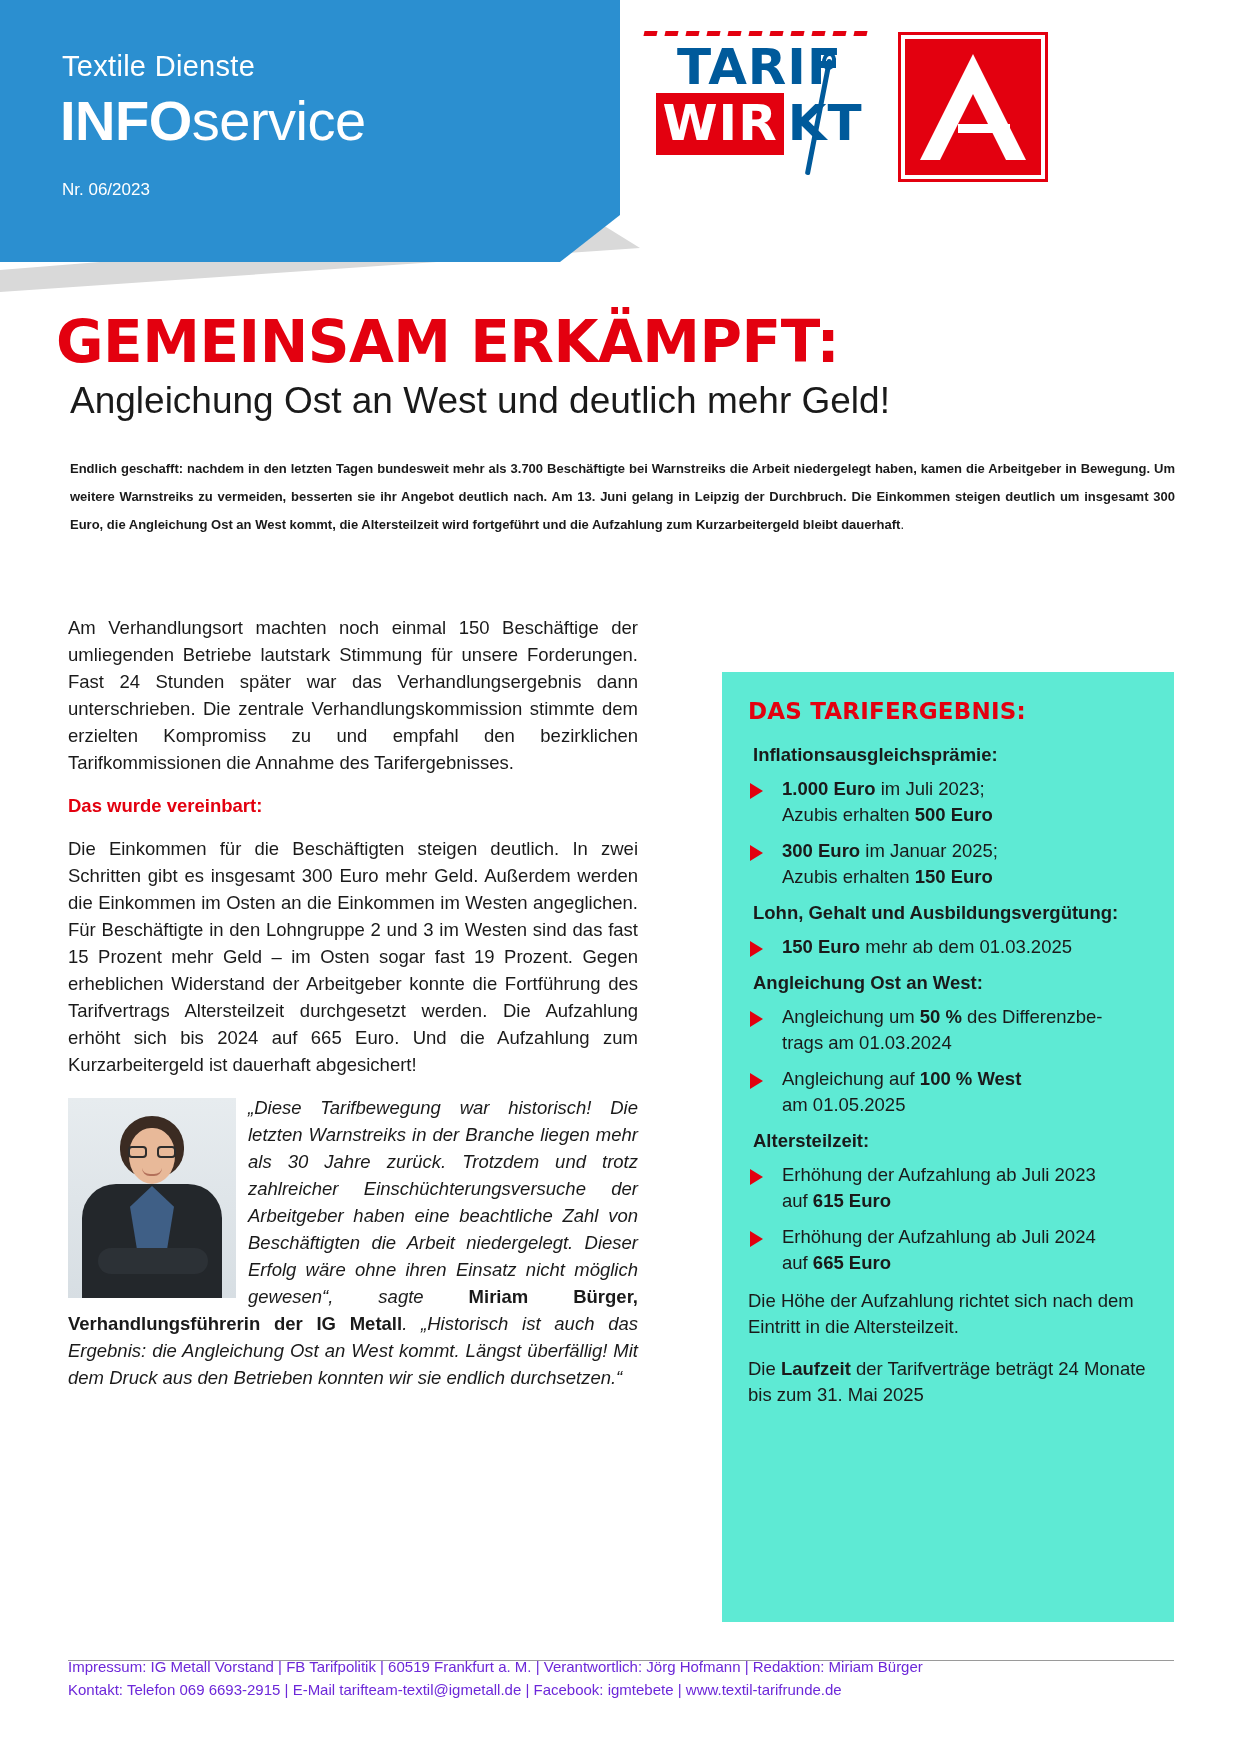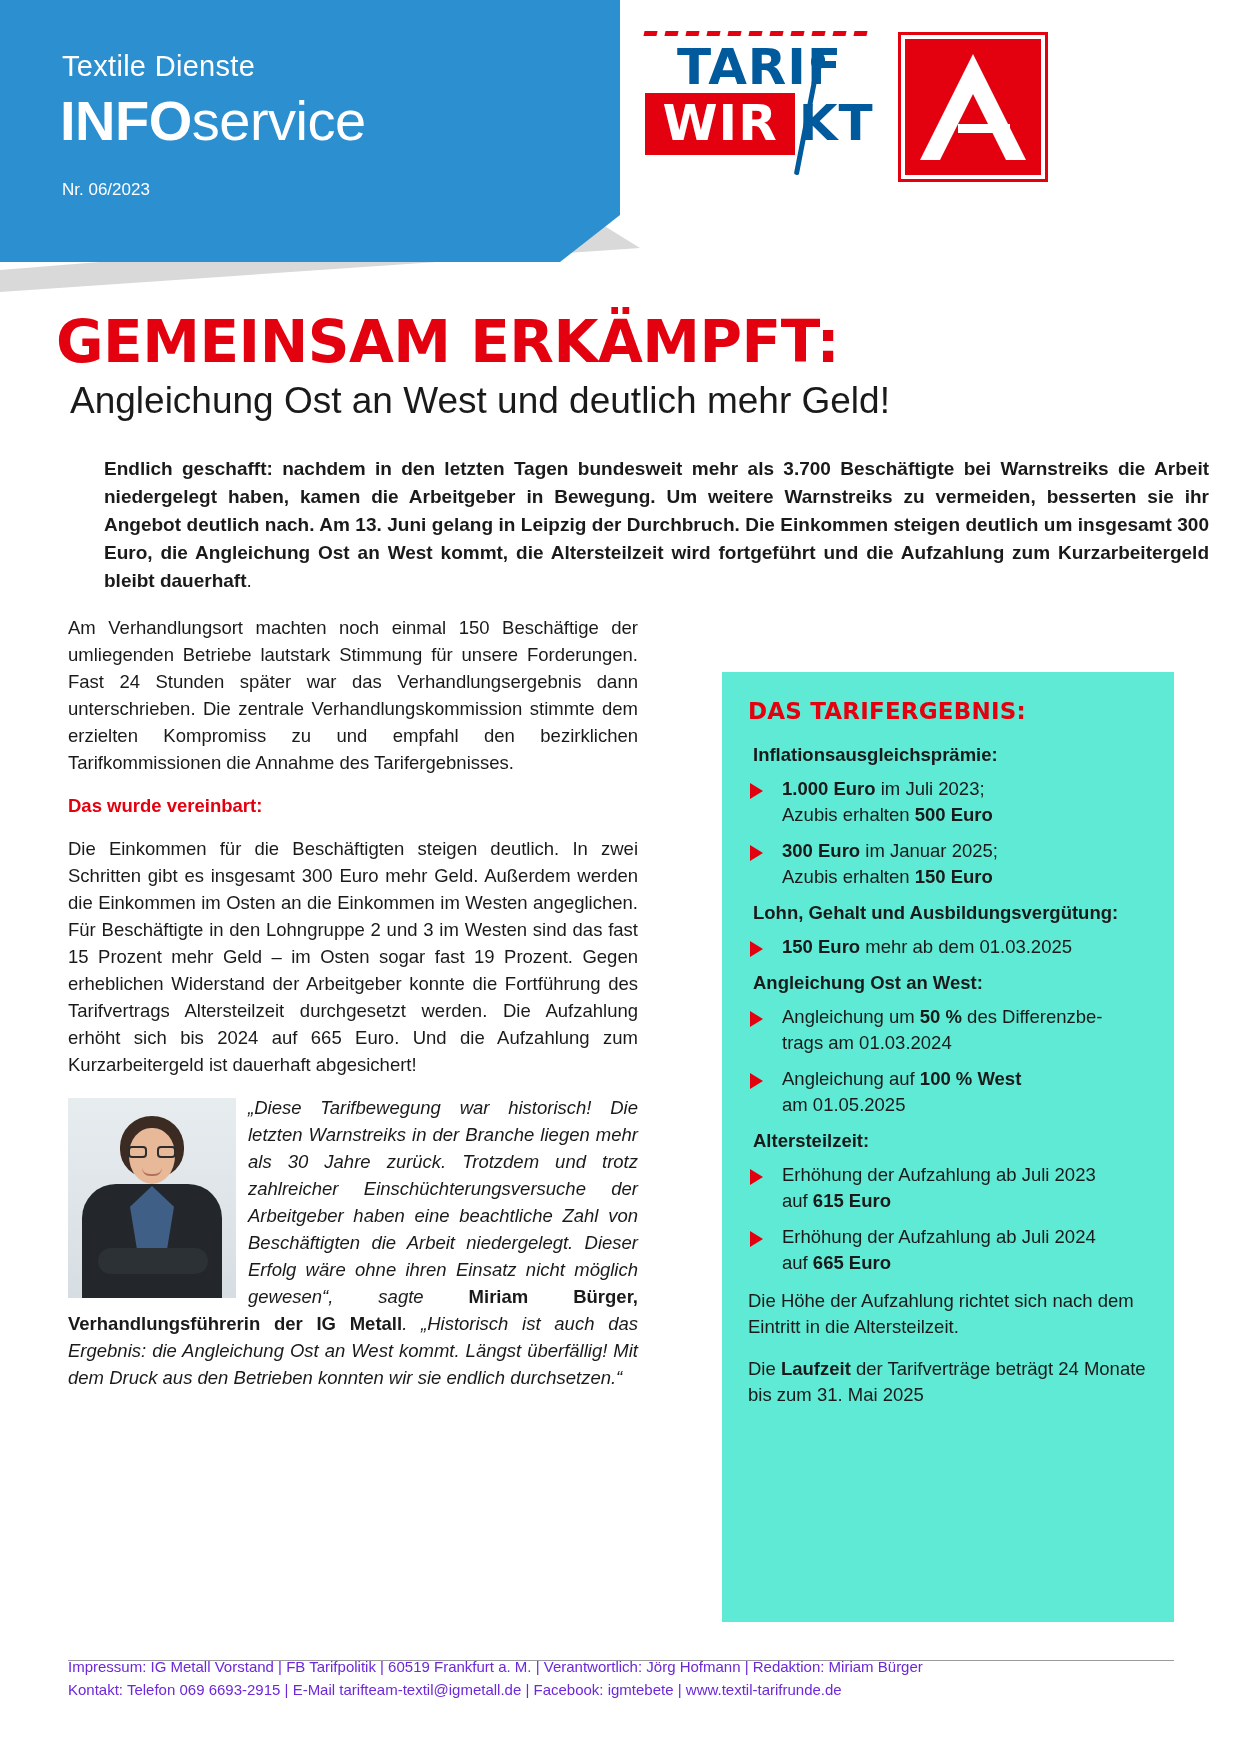--- a/index.html
+++ b/index.html
@@ -48,21 +48,21 @@
     position:absolute; top:3px; width:13px; height:5px; background:#e3000f;
     transform:skewX(-12deg);
   }
   .t-word {
     font-family:"DejaVu Sans", sans-serif;
     font-weight:bold; font-size:50px; letter-spacing:1px;
     color:#005a9b; line-height:50px;
   }
   .t-wirkt { position:relative; display:inline-block; margin-top:2px; }
   .t-wirkt .wir {
-    background:#e3000f; color:#ffffff; padding:1px 17px 3px;
+    background:#e3000f; color:#ffffff; padding:1px 6px 3px;
     font-weight:bold; font-size:50px; letter-spacing:1px;
     font-family:"DejaVu Sans", sans-serif;
   }
   .t-wirkt .kt {
     color:#005a9b; font-weight:bold; font-size:50px; letter-spacing:1px;
     font-family:"DejaVu Sans", sans-serif; padding-left:4px;
   }
   .needle {
     position:absolute; left:160px; top:-36px; width:5px; height:118px;
     background:#005a9b; transform:rotate(11deg); border-radius:2px;
@@ -91,23 +91,22 @@
     letter-spacing:-0.5px;
   }
   .subtitle {
     position:absolute; left:70px; top:380px;
     font-size:37px; color:#1a1a1a; font-weight:400;
   }
 
   
   .lead {
     position:absolute; left:70px; top:455px; width:1105px;
-    font-size:19px; font-weight:bold; line-height:28px;
+    font-size:13px; font-weight:bold; line-height:28px;
     text-align:justify;
-    margin-left:34px;
   }
   .lead .normal { font-weight:normal; }
 
   
   .leftcol {
     position:absolute; left:68px; top:614px; width:570px;
     font-size:18.5px; line-height:27px; text-align:justify;
   }
   .leftcol p { margin:0 0 16px; }
   .subhead { color:#e3000f; font-weight:bold; margin:0 0 2px; }

